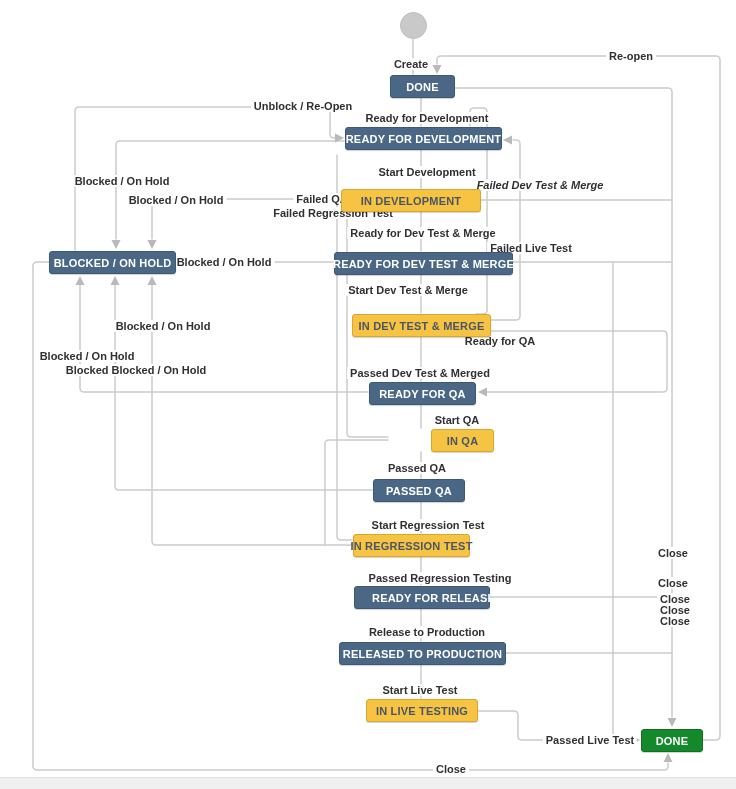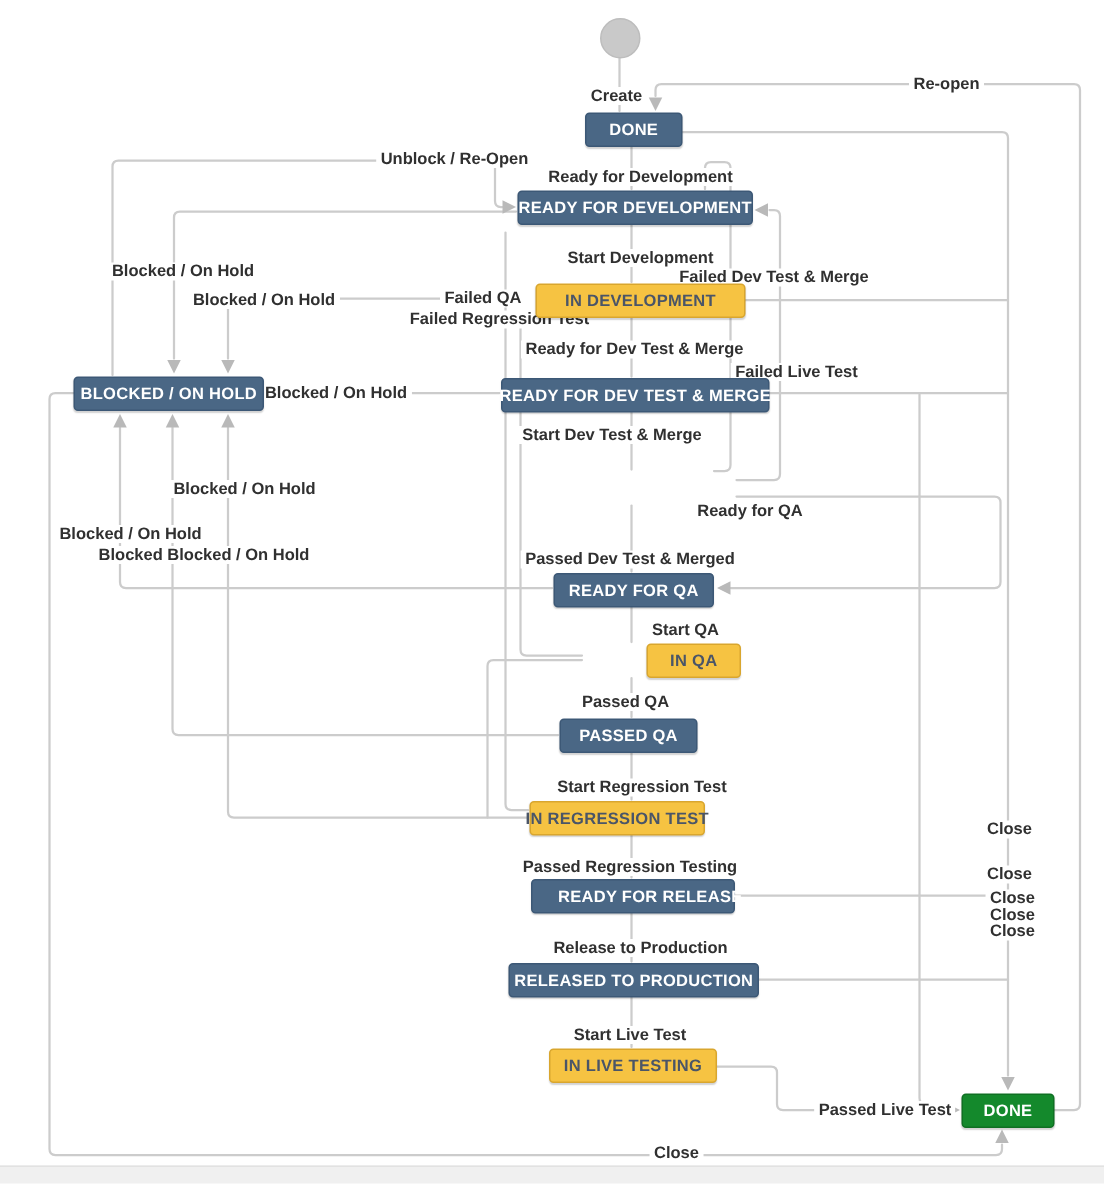--- a/index.html
+++ b/index.html
@@ -132,54 +132,55 @@
       <path d="M667.5 718 L676.5 718 L672 727 Z"></path>
       <path d="M663.5 762 L672.5 762 L668 753 Z"></path>
       <path d="M632 736 L632 744 L640 740 Z"></path>
     </g>
   </svg>
 
   <div id="start-node" style="left:400px;top:12px;"></div>
 
 <div class="status slate" style="left: 390px; top: 75px; width: 65px; height: 23px;">DONE</div>
     <div class="status slate" style="left: 345px; top: 127px; width: 157px; height: 23px;">READY FOR DEVELOPMENT</div>
-    <div class="status yellow" style="left: 341px; top: 189px; width: 140px; height: 23px; margin-left: 16px;">IN DEVELOPMENT</div>
+    <div class="status yellow" style="left: 341px; top: 189px; width: 140px; height: 23px;">IN DEVELOPMENT</div>
     <div class="status slate" style="left: 334px; top: 252px; width: 179px; height: 23px;">READY FOR DEV TEST &amp; MERGE</div>
+    <div class="status yellow" style="left: 352px; top: 314px; width: 139px; height: 23px;">IN DEV TEST &amp; MERGE</div>
     <div class="status slate" style="left: 369px; top: 382px; width: 107px; height: 23px;">READY FOR QA</div>
     <div class="status yellow" style="left: 389px; top: 429px; width: 63px; height: 23px; margin-left: 42px;">IN QA</div>
     <div class="status slate" style="left: 373px; top: 479px; width: 92px; height: 23px;">PASSED QA</div>
     <div class="status yellow" style="left: 353px; top: 534px; width: 117px; height: 23px;">IN REGRESSION TEST</div>
     <div class="status slate" style="left: 354px; top: 586px; width: 136px; height: 23px; padding-left: 29px;">READY FOR RELEASE</div>
     <div class="status slate" style="left: 339px; top: 642px; width: 167px; height: 23px;">RELEASED TO PRODUCTION</div>
     <div class="status yellow" style="left: 366px; top: 699px; width: 112px; height: 23px;">IN LIVE TESTING</div>
     <div class="status green" style="left: 641px; top: 729px; width: 62px; height: 23px;">DONE</div>
     <div class="status slate" style="left: 49px; top: 251px; width: 127px; height: 23px;">BLOCKED / ON HOLD</div>
     <div class="tlabel" style="left: 411px; top: 58px;">Create</div>
     <div class="tlabel" style="left: 631px; top: 50px;">Re-open</div>
     <div class="tlabel" style="left: 303px; top: 100px;">Unblock / Re-Open</div>
     <div class="tlabel" style="left: 427px; top: 112px;">Ready for Development</div>
     <div class="tlabel" style="left: 427px; top: 166px;">Start Development</div>
-    <div class="tlabel" style="left: 516px; top: 179px;">Failed Dev Test &amp; Merge</div>
+    <div class="tlabel" style="left: 540px; top: 179px; font-style: italic;">Failed Dev Test &amp; Merge</div>
     <div class="tlabel" style="left: 322px; top: 193px;">Failed QA</div>
     <div class="tlabel" style="left: 333px; top: 207px; text-align: center;">Failed Regression Test</div>
     <div class="tlabel" style="left: 122px; top: 175px;">Blocked / On Hold</div>
     <div class="tlabel" style="left: 176px; top: 194px;">Blocked / On Hold</div>
     <div class="tlabel" style="left: 423px; top: 227px;">Ready for Dev Test &amp; Merge</div>
     <div class="tlabel" style="left: 531px; top: 242px;">Failed Live Test</div>
     <div class="tlabel" style="left: 224px; top: 256px;">Blocked / On Hold</div>
     <div class="tlabel" style="left: 408px; top: 284px;">Start Dev Test &amp; Merge</div>
     <div class="tlabel" style="left: 500px; top: 335px;">Ready for QA</div>
     <div class="tlabel" style="left: 163px; top: 320px;">Blocked / On Hold</div>
     <div class="tlabel" style="left: 87px; top: 350px;">Blocked / On Hold</div>
     <div class="tlabel" style="left: 136px; top: 364px;">Blocked Blocked / On Hold</div>
     <div class="tlabel" style="left: 420px; top: 367px;">Passed Dev Test &amp; Merged</div>
     <div class="tlabel" style="left: 418px; top: 414px; margin-left: 39px;">Start QA</div>
     <div class="tlabel" style="left: 417px; top: 462px;">Passed QA</div>
     <div class="tlabel" style="left: 428px; top: 519px;">Start Regression Test</div>
-    <div class="tlabel" style="left: 420px; top: 572px;">Passed Regression Testing</div>
+    <div class="tlabel" style="left: 440px; top: 572px;">Passed Regression Testing</div>
     <div class="tlabel" style="left: 427px; top: 626px;">Release to Production</div>
     <div class="tlabel" style="left: 420px; top: 684px;">Start Live Test</div>
     <div class="tlabel" style="left: 590px; top: 734px;">Passed Live Test</div>
     <div class="tlabel" style="left: 673px; top: 547px;">Close</div>
     <div class="tlabel" style="left: 673px; top: 577px;">Close</div>
     <div class="tlabel" style="left: 675px; top: 593px;">Close</div>
     <div class="tlabel" style="left: 675px; top: 604px;">Close</div>
     <div class="tlabel" style="left: 675px; top: 615px;">Close</div>
     <div class="tlabel" style="left: 451px; top: 763px;">Close</div>
   </div>

